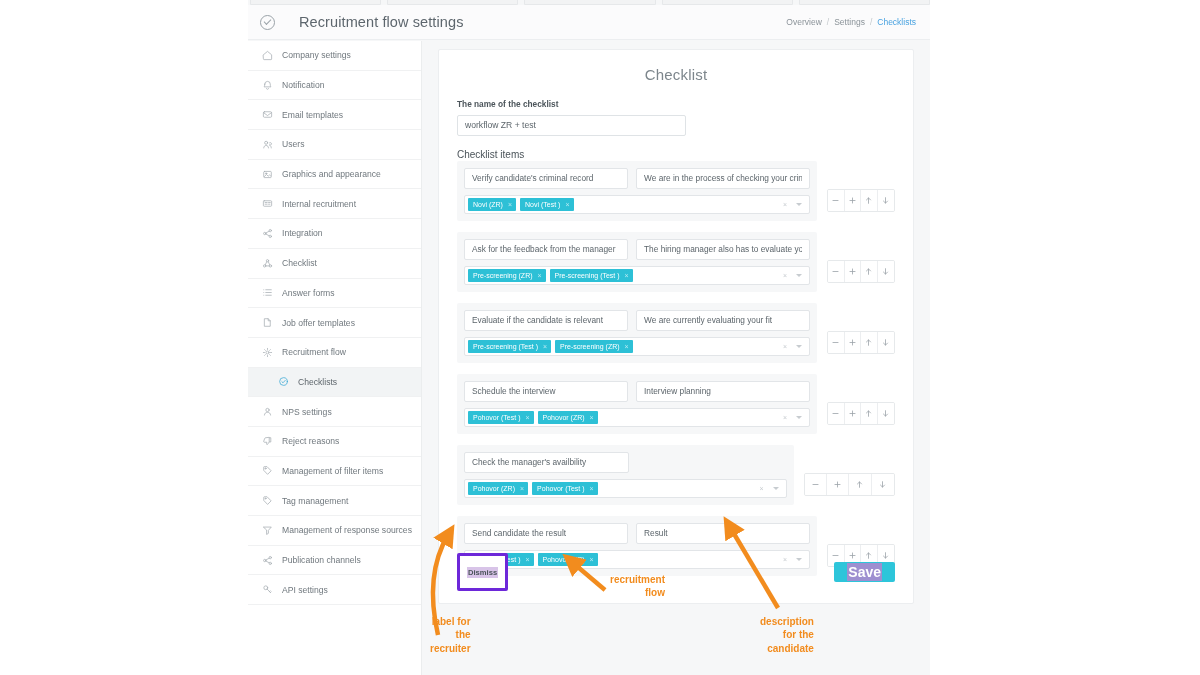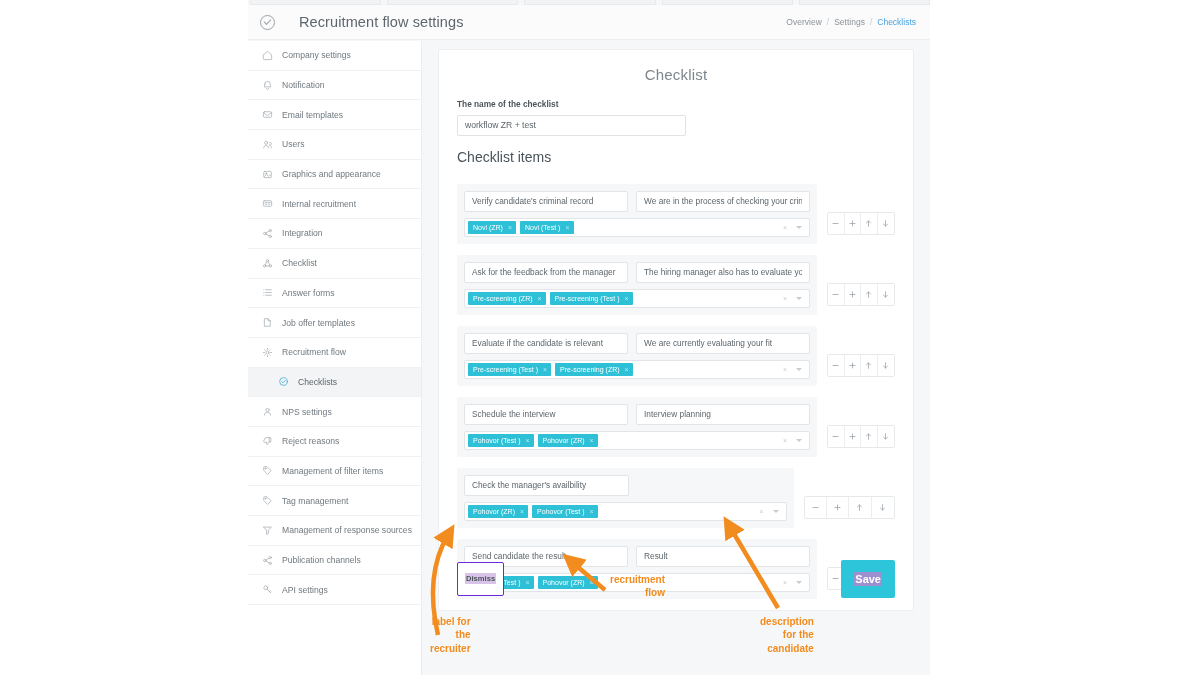--- a/index.html
+++ b/index.html
@@ -162,23 +162,23 @@
     border: 1px solid #dfe3e6;
     border-radius: 2px;
     font-size: 8.6px;
     color: #5c656b;
     padding: 0 7px;
     background: #fff;
     font-family: "Liberation Sans", sans-serif;
     outline: none;
   }
   .items-label {
-    font-size: 14px;
+    font-size: 10px;
     color: #4a5359;
-    margin: 13px 0 19px 0;
+    margin: 13px 0 1px 0;
   }
 
   
   .rows { display: flex; flex-direction: column; }
   .row {
     display: flex;
     align-items: flex-start;
     margin-bottom: 11px;
   }
   .row .panel {
@@ -268,40 +268,40 @@
 
   
   .card-footer {
     position: absolute;
     left: 18px; right: 18px;
     bottom: 12px;
     display: flex;
     align-items: center;
   }
   .btn-dismiss {
-    border: 1px solid #6d28d9;
+    border: 3px solid #6d28d9;
     background: #fff;
     border-radius: 2px;
     height: 18px;
     padding: 16px 7px;
     display: flex; align-items: center;
     font-size: 7.6px;
     color: #4a5359;
     font-weight: bold;
   }
   .btn-dismiss .sel { background: #d8c4e8; padding: 1px 1px; }
   .btn-save {
     margin-left: auto;
     background: #2dc5da;
     border: none;
     border-radius: 2px;
-    height: 38px;
+    height: 20px;
     padding: 0 13px;
     display: flex; align-items: center;
-    font-size: 11px;
+    font-size: 14px;
     color: #ffffff;
     font-weight: bold;
   }
   .btn-save .sel { background: #9e8fd0; padding: 1px 1px; }
 
   
   .annos {
     position: absolute;
     left: 0; top: 0;
     width: 1200px; height: 675px;

